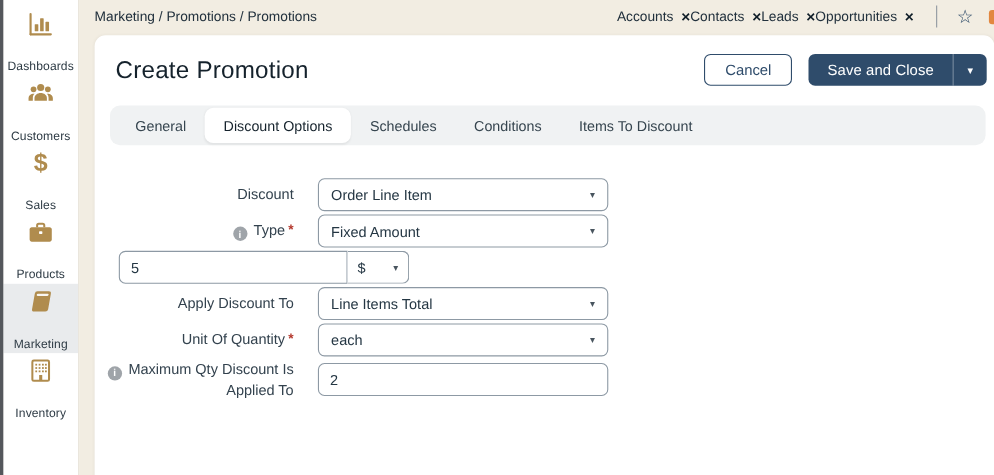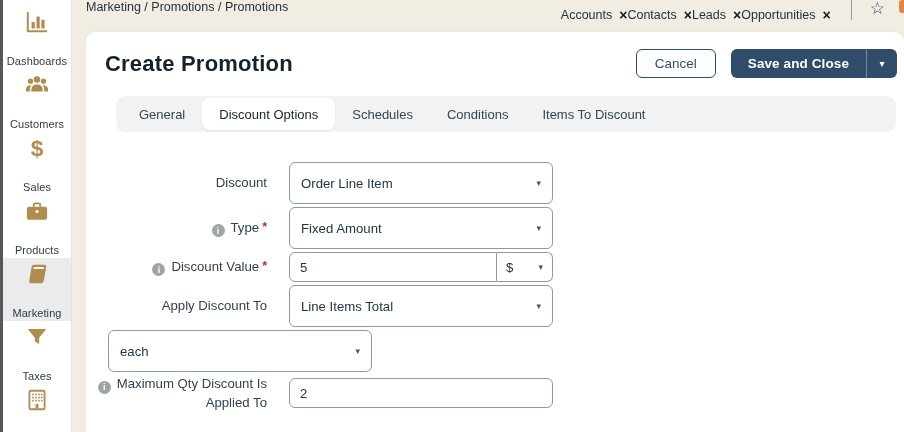--- a/index.html
+++ b/index.html
@@ -11,61 +11,61 @@
   
   .sidebar{position:absolute;left:3px;top:0;width:69px;height:432px;background:#fff;
     border-right:1px solid #e8e4da;z-index:5;padding-top:6px}
   .side-item{height:63px;display:flex;flex-direction:column;align-items:center;justify-content:center;gap:20px;cursor:pointer}
   .side-item.active{background:#e9ebed}
   .side-icon{width:26px;height:26px;display:flex;align-items:center;justify-content:center}
   .side-label{font-size:11px;color:#2e3b45;letter-spacing:.1px}
 
   
   .topbar{position:absolute;left:72px;right:0;top:0;height:30px;background:#f2ede2;
-    display:flex;padding-left:14px;overflow:hidden}
+    display:flex;align-items:center;padding-left:14px;overflow:hidden}
   .breadcrumb{font-size:12.5px;color:#22313d}
   .topbar-tabs{margin-left:auto;display:flex;align-items:center;}
   .tb-tab{display:flex;align-items:center;gap:7px;font-size:12.5px;color:#22313d;cursor:pointer;white-space:nowrap}
   .tb-close{font-weight:700;font-size:14px;line-height:1;color:#0f1d27}
   .tb-divider{width:1px;height:20px;background:#9097a0;margin:0 18px 0 20px}
   .tb-star{font-size:17px;color:#2d4a68;margin-right:14px;cursor:pointer;line-height:1}
   .tb-partial{width:13px;height:13px;border-radius:3px;background:#e2873f;margin-right:-8px;flex:none}
 
   
   .main{position:absolute;left:72px;right:0;top:30px;bottom:0;background:#f2ede2;padding:2px 0 0 14px}
   .card{background:#fff;border-radius:10px 10px 0 0;height:500px;padding:17px 0 0 0;
     box-shadow:0 0 3px rgba(0,0,0,.05)}
 
   .card-head{display:flex;align-items:center;padding:0 7px 0 19px}
-  .page-title{font-size:22px;font-weight:700;color:#15222c;letter-spacing:.2px}
+  .page-title{font-size:22px;font-weight:400;color:#15222c;letter-spacing:.2px}
   .head-actions{margin-left:auto;display:flex;align-items:center;gap:15px}
   .btn-cancel{height:29px;padding:0 18px;border:1px solid #2f4c6b;border-radius:6px;background:#fff;
     color:#2f4c6b;font-size:13.5px;display:flex;align-items:center;cursor:pointer}
   .btn-save{height:29px;border-radius:6px;background:#2f4c6b;color:#fff;font-size:13.5px;
     display:flex;align-items:stretch;cursor:pointer;overflow:hidden}
-  .btn-save-main{padding:0 17px;display:flex;align-items:center;font-weight:700;letter-spacing:.1px}
+  .btn-save-main{padding:0 17px;display:flex;align-items:center;font-weight:400;letter-spacing:.1px}
   .btn-save-caret{width:31px;display:flex;align-items:center;justify-content:center;
     border-left:1px solid rgba(255,255,255,.35);font-size:10px}
 
-  .tabstrip{margin:18px 8px 0 30px;height:36px;background:#f0f2f3;border-radius:9px;
+  .tabstrip{margin:18px 8px 0 14px;height:36px;background:#f0f2f3;border-radius:9px;
     display:flex;align-items:center;padding:0 6px}
   .ptab{padding:0 17px;height:32px;display:flex;align-items:center;font-size:13px;color:#36454f;
     cursor:pointer;border-radius:8px;white-space:nowrap}
   .ptab.active{background:#fff;font-weight:400;color:#16232d;box-shadow:0 1px 2px rgba(0,0,0,.06)}
 
   
   .form{margin-top:30px;display:flex;flex-direction:column;gap:3px}
   .frow{display:flex;align-items:center}
   .flabel{width:181px;text-align:right;font-size:13.2px;color:#33424e;line-height:1.35}
   .info-dot{display:inline-flex;width:13px;height:13px;border-radius:50%;background:#9fa4a9;color:#fff;
     font-size:9px;font-weight:700;align-items:center;justify-content:center;vertical-align:-2px;
     margin-right:6px;cursor:pointer}
   .req{color:#b3362b;font-size:12.5px;margin-left:3px;vertical-align:top;font-weight:700}
   .fctl{margin-left:22px;width:264px}
-  .select{height:42px;border:1px solid #8d99a4;border-radius:6px;display:flex;align-items:center;
+  .select{height:30px;border:1px solid #8d99a4;border-radius:6px;display:flex;align-items:center;
     justify-content:space-between;padding:0 11px;font-size:13.2px;color:#243643;background:#fff;cursor:pointer}
   .caret{font-size:9px;color:#49555f;line-height:1}
   .tinput{height:30px;width:100%;border:1px solid #8d99a4;border-radius:6px;padding:0 10px;
     font-size:13.2px;color:#243643;font-family:inherit;outline:none;background:#fff}
   .igroup{display:flex;width:264px}
   .igroup .tinput{flex:1;border-radius:6px 0 0 6px}
   .mini-select{width:56px;height:30px;border:1px solid #8d99a4;border-left:none;border-radius:0 6px 6px 0;
     display:flex;align-items:center;justify-content:space-between;padding:0 9px;font-size:13.2px;
     color:#243643;cursor:pointer;background:#fff;flex:none}
 </style>
@@ -125,28 +125,20 @@
     <div class="side-item active">
       <span class="side-icon">
         <svg width="26" height="26" viewBox="0 0 24 24">
           <g transform="skewX(-10) translate(4,0)">
             <rect x="4" y="3.5" width="13.5" height="17" rx="2" fill="#b08c4e"></rect>
             <rect x="5.8" y="5.6" width="10" height="1.8" rx=".9" fill="#fff" opacity=".92"></rect>
           </g>
         </svg>
       </span>
       <div class="side-label">Marketing</div>
-    </div>
-    <div class="side-item">
-      <span class="side-icon">
-        <svg width="26" height="26" viewBox="0 0 24 24" fill="#b08c4e">
-          <path d="M3.5 4.5h17L14 12.6v5.9l-4-2.4v-3.5L3.5 4.5z"></path>
-        </svg>
-      </span>
-      <div class="side-label">Taxes</div>
     </div>
     <div class="side-item">
       <span class="side-icon">
         <svg width="26" height="26" viewBox="0 0 24 24">
           <rect x="5" y="3.5" width="14" height="17" rx="1.2" fill="none" stroke="#b08c4e" stroke-width="1.7"></rect>
           <g fill="#b08c4e">
             <rect x="7.5" y="6.2" width="1.5" height="1.5"></rect>
             <rect x="10.3" y="6.2" width="1.5" height="1.5"></rect>
             <rect x="13.1" y="6.2" width="1.5" height="1.5"></rect>
             <rect x="15.6" y="6.2" width="1.5" height="1.5"></rect>
@@ -225,41 +217,41 @@
         <div class="frow">
           <div class="flabel"><span class="info-dot">i</span><span>Type</span><span class="req">*</span></div>
           <div class="fctl">
             <div class="select">
               <span>Fixed Amount</span>
               <span class="caret">▾</span>
             </div>
           </div>
         </div>
         <div class="frow">
-          <div class="flabel"><span class="info-dot">i</span><span>Discount Value</span><span class="req">*</span></div>
           <div class="fctl">
             <div class="igroup">
               <input class="tinput" type="text" value="5" style="">
               <div class="mini-select">
                 <span>$</span>
                 <span class="caret">▾</span>
               </div>
             </div>
           </div>
         </div>
         <div class="frow">
           <div class="flabel"><span>Apply Discount To</span></div>
           <div class="fctl">
             <div class="select">
               <span>Line Items Total</span>
               <span class="caret">▾</span>
             </div>
           </div>
         </div>
         <div class="frow">
+          <div class="flabel"><span>Unit Of Quantity</span><span class="req">*</span></div>
           <div class="fctl">
             <div class="select">
               <span>each</span>
               <span class="caret">▾</span>
             </div>
           </div>
         </div>
         <div class="frow">
           <div class="flabel"><span class="info-dot">i</span><span>Maximum Qty Discount Is Applied To</span></div>
           <div class="fctl"><input class="tinput" type="text" value="2" style=""></div>

